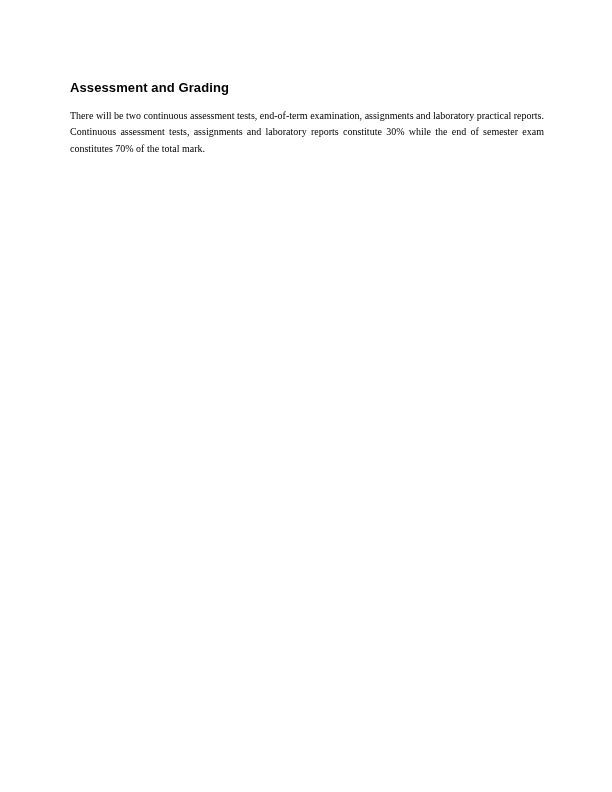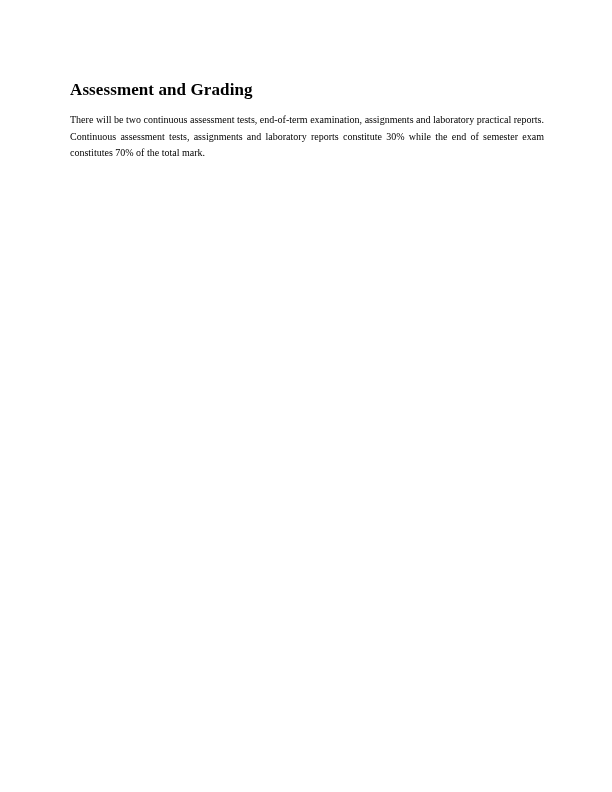--- a/index.html
+++ b/index.html
@@ -23,22 +23,22 @@
     height: 792px;
     background: #ffffff;
   }
   .content {
     position: absolute;
     left: 70px;
     top: 80px;
     width: 474px;
   }
   .heading {
-    font-family: Liberation Serif, serif;
-    font-size: 17px;
+    font-family: Liberation Sans, sans-serif;
+    font-size: 13px;
     font-weight: bold;
     line-height: 1.2;
     margin: 0 0 12px 0;
     letter-spacing: 0.1px;
   }
   .body-para {
     font-family: "Liberation Serif", serif;
     font-size: 10px;
     line-height: 16.5px;
     text-align: justify;

